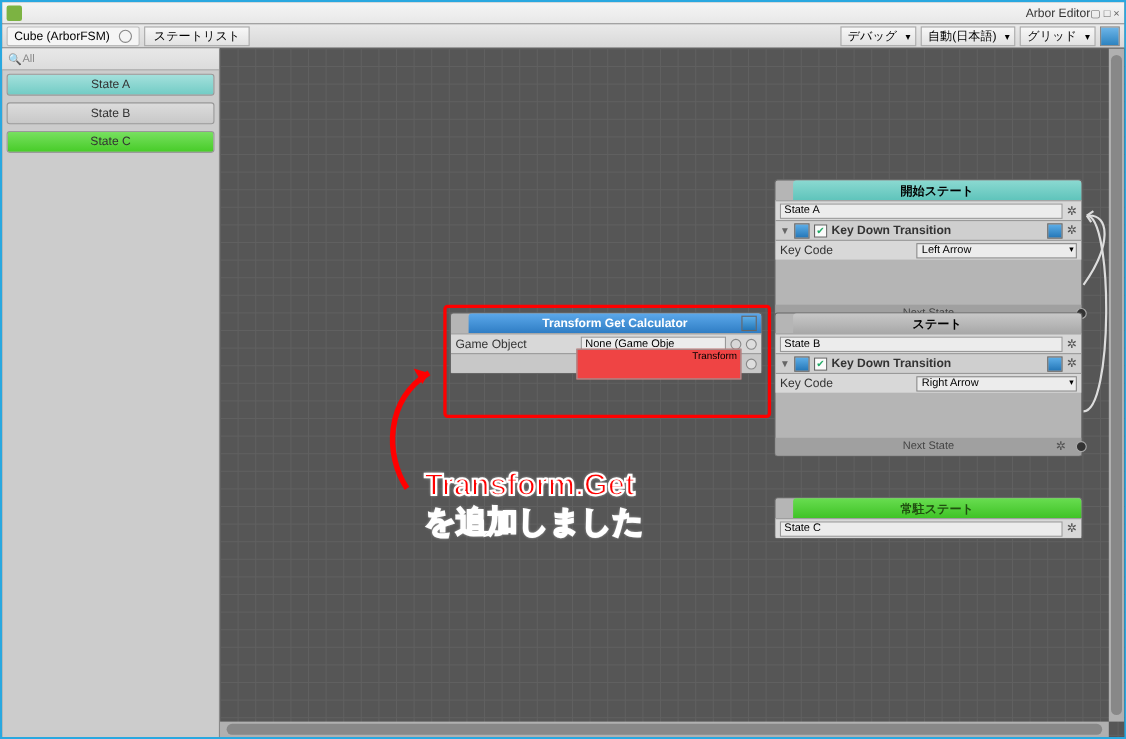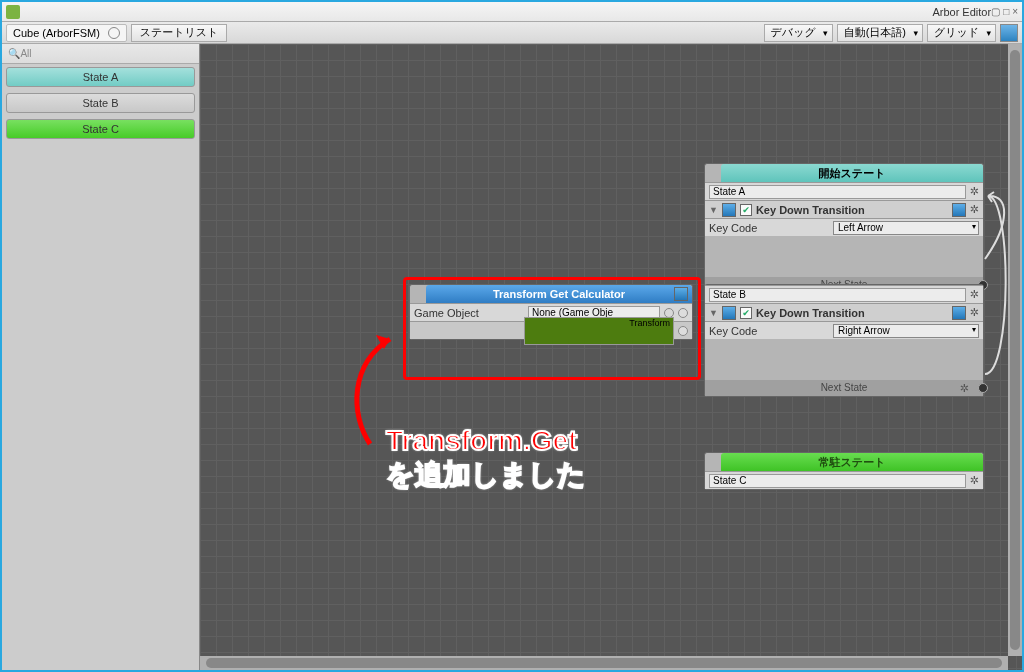--- a/index.html
+++ b/index.html
@@ -46,21 +46,21 @@
 .row-label { font-size: 11px; color:#333; }
 .txtfield { flex:1; background:#ececec; border:1px solid #999; height:14px; font-size:10px; padding:0 3px; display:flex; align-items:center;}
 .gear { font-size:11px; color:#555; }
 .checkbox { width:12px; height:12px; background:#fafafa; border:1px solid #666; display:flex; align-items:center; justify-content:center; font-size:9px; color:#2a6;}
 .tri { font-size:9px; color:#666;}
 .smalldrop { background:#ececec; border:1px solid #888; height:14px; font-size:10px; padding:0 14px 0 4px; position:relative;}
 .smalldrop::after{content:"▾"; position:absolute; right:2px; top:0; font-size:8px;}
 .mini{ width:14px; height:14px; background:linear-gradient(#5daee8,#2477b8); border:1px solid #666;}
 .next-state { text-align:center; background:#a0a0a0; font-size:10px; height:16px; line-height:16px; color:#444; position:relative;margin-top:41px;}
 .port { width:10px; height:10px; border-radius:50%; background:#333; position:absolute; right:-5px; border:1px solid #aaa;}
-.outfield { background:#4d7c0f; border:1px solid #999; height:28px; font-size:9px; text-align:right; padding:0 3px; }
+.outfield { background:#ef4444; border:1px solid #999; height:28px; font-size:9px; text-align:right; padding:0 3px; }
 
 .highlight { position:absolute; border:3px solid #ff0000; border-radius:4px; pointer-events:none; }
 .annotation { position:absolute; font-size:28px; font-weight:bold; color:#ff0000; -webkit-text-stroke: 2px white; text-shadow: 0 0 3px #fff; line-height:1.2;}
 .arrow-svg { position:absolute; pointer-events:none; }
 .wire { position:absolute; pointer-events:none; }
 </style>
 </head>
 <body>
 
 <div class="window">
@@ -117,20 +117,21 @@
           <span class="row-label" style="width:120px">Key Code</span>
           <div class="smalldrop" style="flex:1">Left Arrow</div>
         </div>
         <div class="next-state">
           <span>Next State</span>
           <div class="port" style="top:3px"></div>
         </div>
       </div>
 
       <div class="node" style="left:504px; top:240px; width:280px;">
+        <div class="node-header gray">ステート</div>
         <div class="row light">
           <div class="txtfield">State B</div>
           <span class="gear">✲</span>
         </div>
         <div class="row">
           <span class="tri">▼</span>
           <div class="mini"></div>
           <div class="checkbox">✔</div>
           <b class="row-label">Key Down Transition</b>
           <div style="flex:1"></div>

